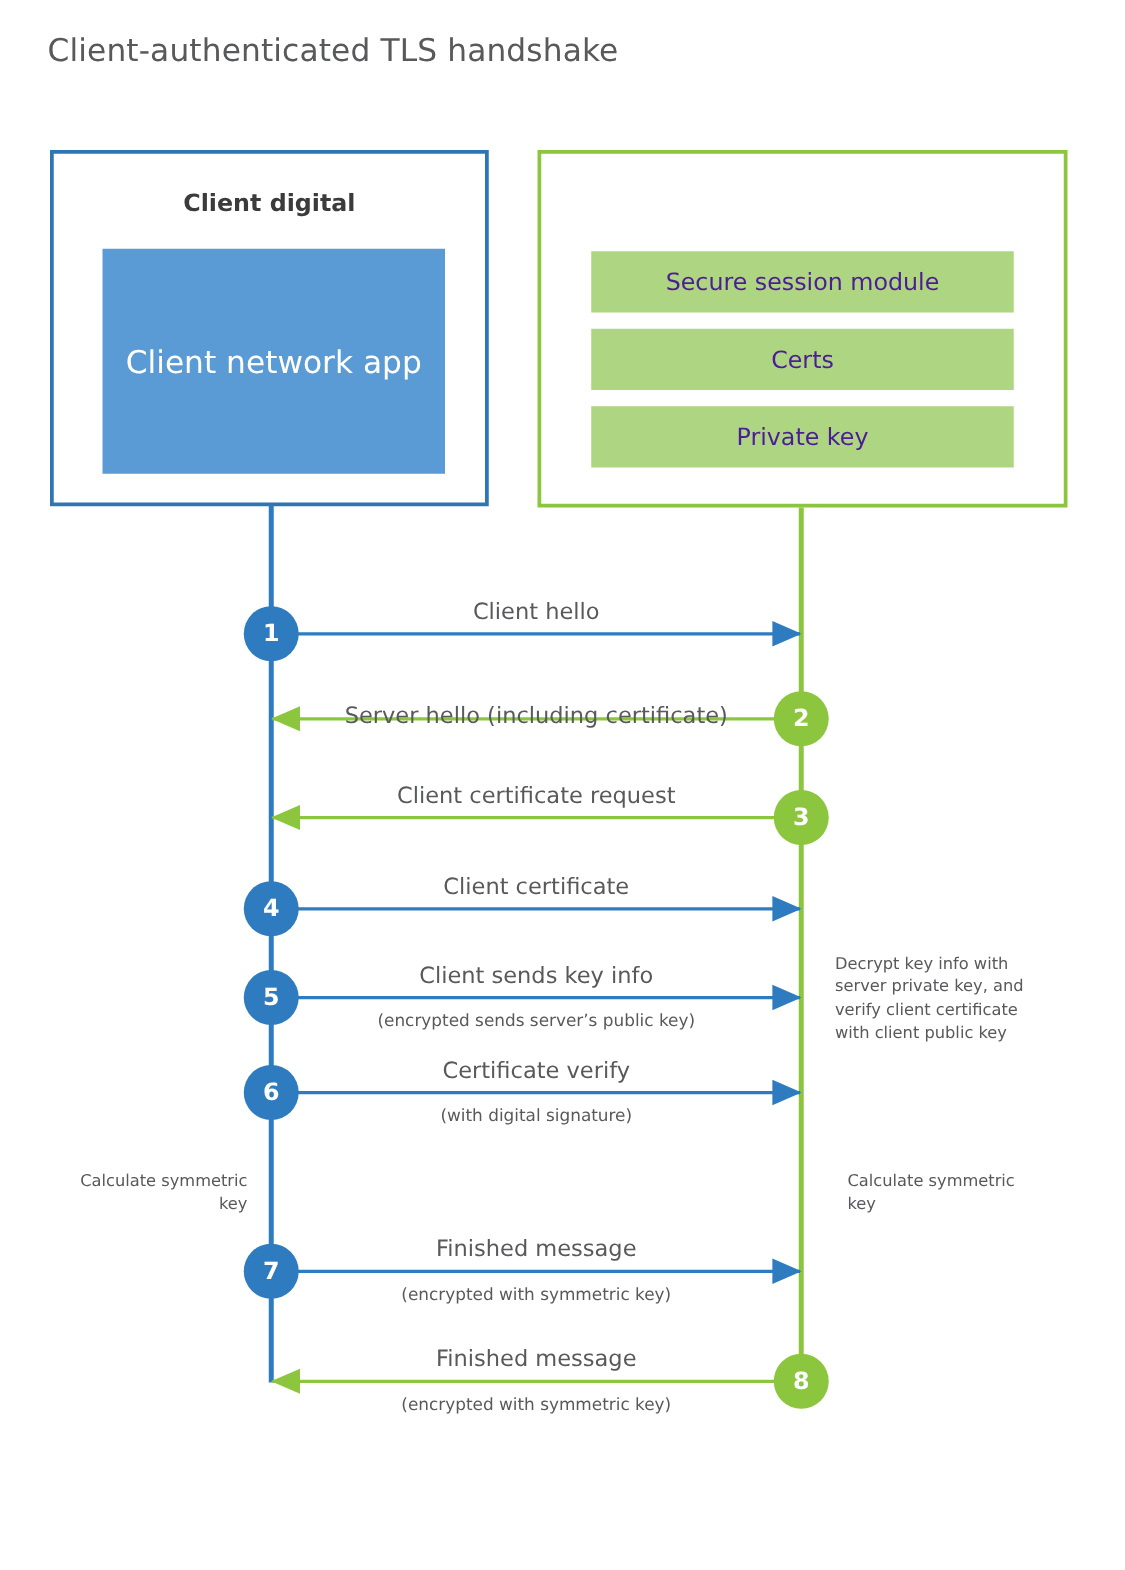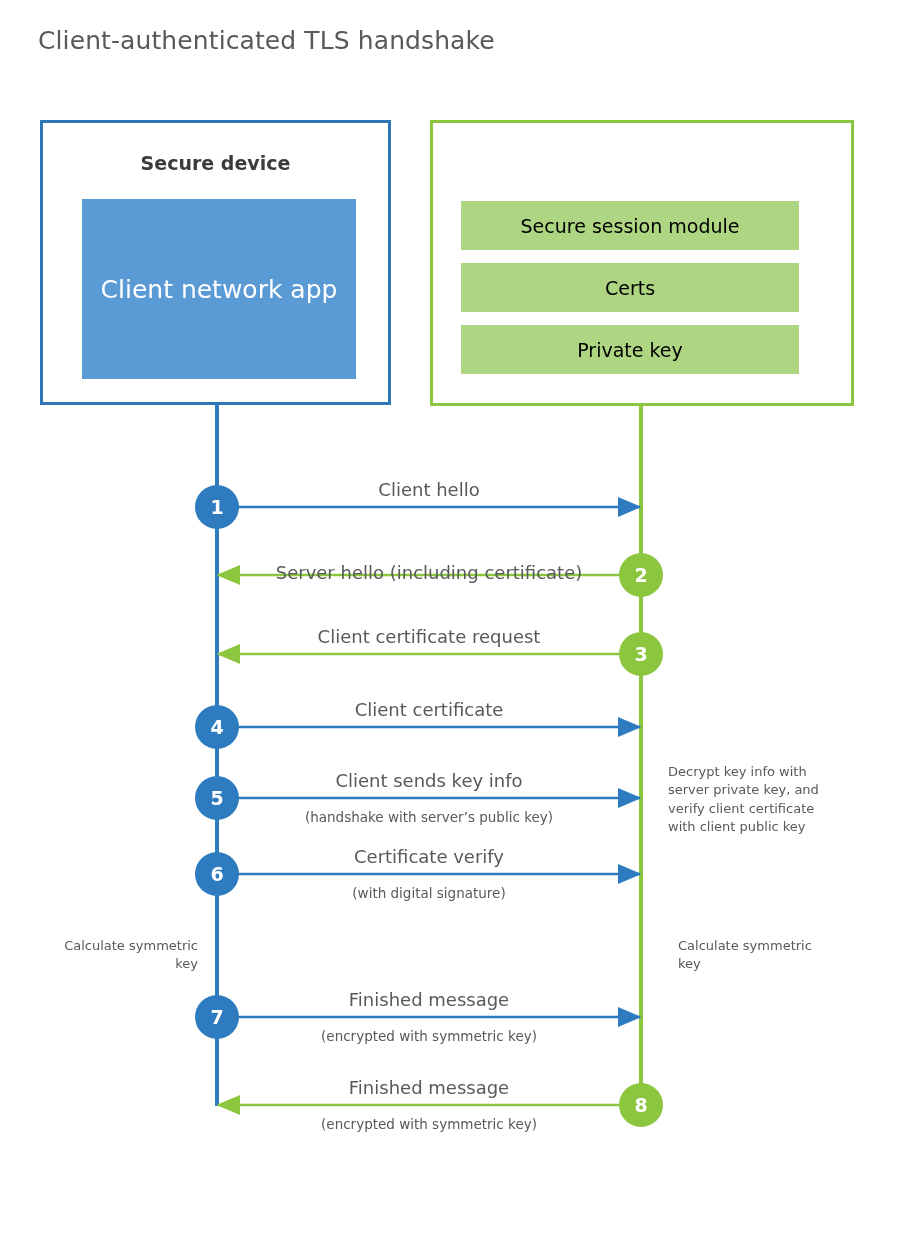--- a/index.html
+++ b/index.html
@@ -75,25 +75,25 @@
     font-size: 25px;
     display: flex;
     align-items: center;
     justify-content: center;
     text-align: center;
     line-height: 1.32;
   }
 
   .server-bar {
     position: absolute;
-    left: 28px;
+    left: 40px;
     width: 338px;
     height: 49px;
     background: #AED581;
-    color: #000000;
+    color: #4c1d95;
     font-size: 19px;
     display: flex;
     align-items: center;
     justify-content: center;
     text-align: center;
   }
   .server-bar.b0 { top: 78px; }
   .server-bar.b1 { top: 140px; }
   .server-bar.b2 { top: 202px; }
 
@@ -151,21 +151,21 @@
   .side-note.align-left  { text-align: left;  }
 </style>
 </head>
 <body>
 
 <div id="diagram-root">
 
   <div class="page-title">Client-authenticated TLS handshake</div>
 
   <div class="actor-box client">
-    <div class="actor-title">Secure device</div>
+    <div class="actor-title">Client digital</div>
     <div class="client-app">Client network app</div>
   </div>
 
   <div class="actor-box server">
     <div class="server-bar b0">Secure session module</div>
     <div class="server-bar b1">Certs</div>
     <div class="server-bar b2">Private key</div>
   </div>
 
   <svg id="wire-layer" viewBox="0 0 900 1256" width="900" height="1256">
@@ -198,21 +198,21 @@
       <div class="step-badge client-side" style="left: 195px; top: 485px;">1</div>
       <div class="msg-label" style="left: 429px; top: 479px;">Client hello</div>
       <div class="step-badge server-side" style="left: 619px; top: 553px;">2</div>
       <div class="msg-label" style="left: 429px; top: 562px;">Server hello (including certificate)</div>
       <div class="step-badge server-side" style="left: 619px; top: 632px;">3</div>
       <div class="msg-label" style="left: 429px; top: 626px;">Client certificate request</div>
       <div class="step-badge client-side" style="left: 195px; top: 705px;">4</div>
       <div class="msg-label" style="left: 429px; top: 699px;">Client certificate</div>
       <div class="step-badge client-side" style="left: 195px; top: 776px;">5</div>
       <div class="msg-label" style="left: 429px; top: 770px;">Client sends key info</div>
-      <div class="msg-sub" style="left: 429px; top: 809px;">(handshake with server’s public key)</div>
+      <div class="msg-sub" style="left: 429px; top: 809px;">(encrypted sends server’s public key)</div>
       <div class="step-badge client-side" style="left: 195px; top: 852px;">6</div>
       <div class="msg-label" style="left: 429px; top: 846px;">Certificate verify</div>
       <div class="msg-sub" style="left: 429px; top: 885px;">(with digital signature)</div>
       <div class="step-badge client-side" style="left: 195px; top: 995px;">7</div>
       <div class="msg-label" style="left: 429px; top: 989px;">Finished message</div>
       <div class="msg-sub" style="left: 429px; top: 1028px;">(encrypted with symmetric key)</div>
       <div class="step-badge server-side" style="left: 619px; top: 1083px;">8</div>
       <div class="msg-label" style="left: 429px; top: 1077px;">Finished message</div>
       <div class="msg-sub" style="left: 429px; top: 1116px;">(encrypted with symmetric key)</div>
     </div>

